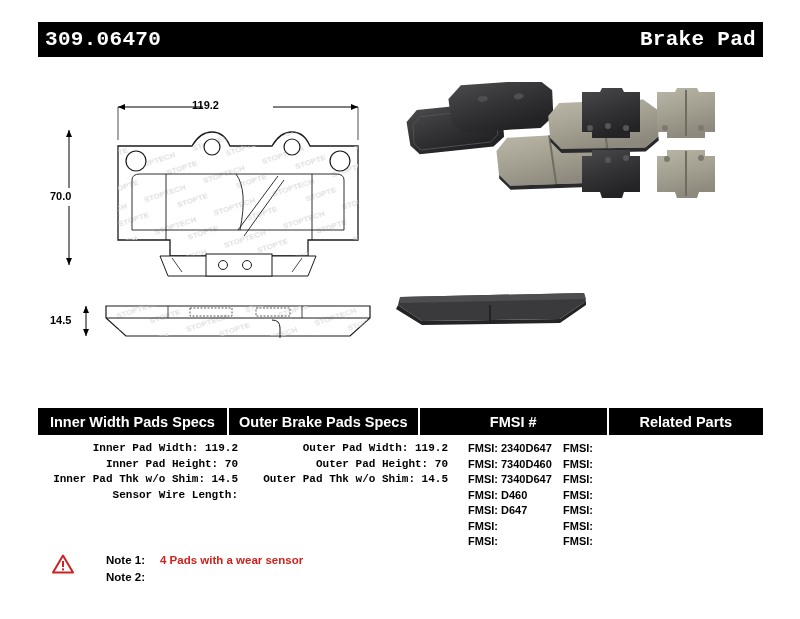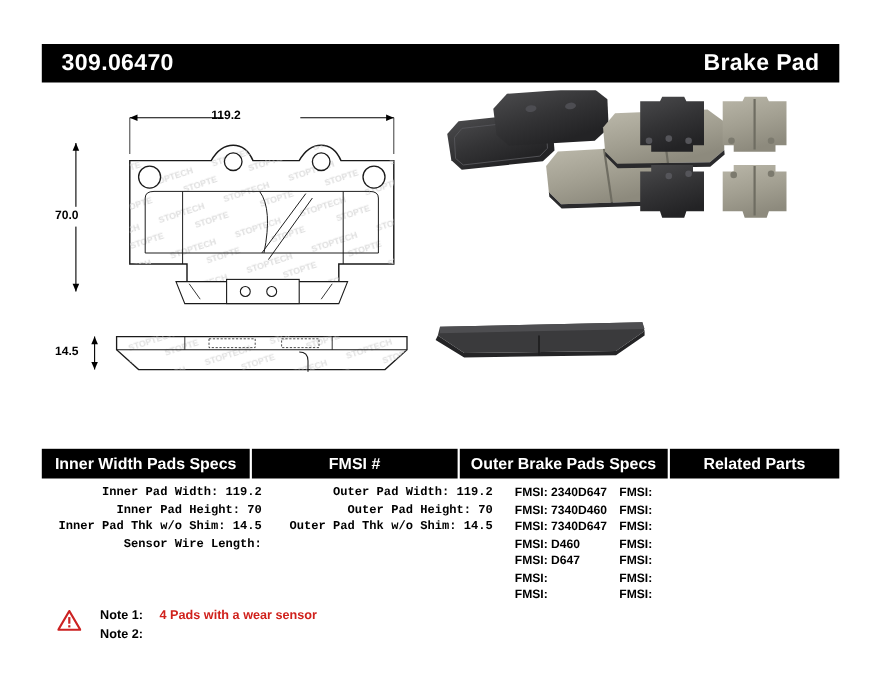--- a/index.html
+++ b/index.html
@@ -5,23 +5,23 @@
   html,body{margin:0;padding:0;}
   body{
     width:800px;height:619px;background:#ffffff;
     font-family:"Liberation Sans",sans-serif;
     color:#000;overflow:hidden;position:relative;
   }
   .page{position:absolute;left:0;top:0;width:800px;height:619px;}
 
   
   .header-bar{
-    position:absolute;left:38px;top:40px;width:725px;height:35px;
+    position:absolute;left:38px;top:22px;width:725px;height:35px;
     background:#000;color:#fff;display:flex;align-items:center;
-    justify-content:space-between;padding:0 18px;box-sizing:border-box;
+    justify-content:space-between;padding:0 7px;box-sizing:border-box;font-family:Liberation Mono, monospace;
   }
   .header-part{font-size:21px;font-weight:bold;letter-spacing:.3px;}
   .header-title{font-size:21px;font-weight:bold;letter-spacing:.3px;}
 
   
   .drawing{position:absolute;left:40px;top:80px;width:360px;height:290px;}
   .dim-label{position:absolute;font-size:11px;font-weight:bold;color:#000;}
 
   svg{display:block;}
 
@@ -51,21 +51,21 @@
   .td.c3{width:206px;margin-left:6px;display:flex;padding-left:6px;}
   .td.c4{width:170px;margin-left:2px;padding-left:14px;}
   .spec-row{line-height:15.5px;white-space:nowrap;font-family:Liberation Mono, monospace;}
   .fmsi-col{width:95px;}
   .fmsi-row{line-height:15.5px;white-space:nowrap;}
   .rp-row{line-height:15.5px;white-space:nowrap;}
 
   
   .notes{position:absolute;left:52px;top:552px;display:flex;align-items:flex-start;}
   .warn-icon{width:22px;height:20px;margin-top:2px;}
-  .notes-text{margin-left:17px;}
+  .notes-text{margin-left:32px;}
   .note-line{display:flex;line-height:17px;white-space:nowrap;}
   .note-label{font-size:11.5px;font-weight:bold;width:48px;}
   .note-value{font-size:11.5px;font-weight:bold;color:#d0211c;margin-left:6px;}
 </style>
 </head>
 <body>
 
 <div class="page">
 
   <div class="header-bar">
@@ -235,22 +235,22 @@
       <path d="M8,16 L192,12 L194,18 L8,22 Z" fill="#4e4e51"></path>
       <path d="M6,24 L30,40 L168,38 L194,20 L194,24 L168,42 L30,44 L4,28 Z" fill="#242426"></path>
       <path d="M98,24 L98,42" stroke="#1c1c1e" stroke-width="1.5"></path>
     </svg>
   </div>
 
   <div class="table">
 
     <div class="thead">
       <div class="th c1">Inner Width Pads Specs</div>
+      <div class="th c2">Outer Brake Pads Specs</div>
       <div class="th c3">FMSI #</div>
-      <div class="th c2">Outer Brake Pads Specs</div>
       <div class="th c4">Related Parts</div>
     </div>
 
     <div class="tbody">
 
       <div class="td c1">
         <div class="spec-row">Inner Pad Width: 119.2</div>
         <div class="spec-row">Inner Pad Height: 70</div>
         <div class="spec-row">Inner Pad Thk w/o Shim: 14.5</div>
         <div class="spec-row">Sensor Wire Length:</div>

